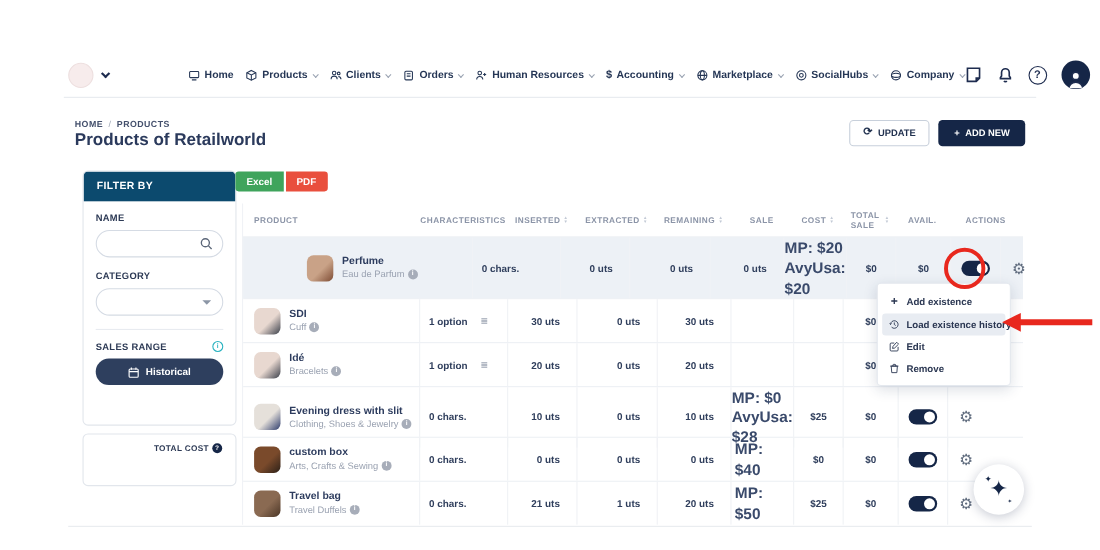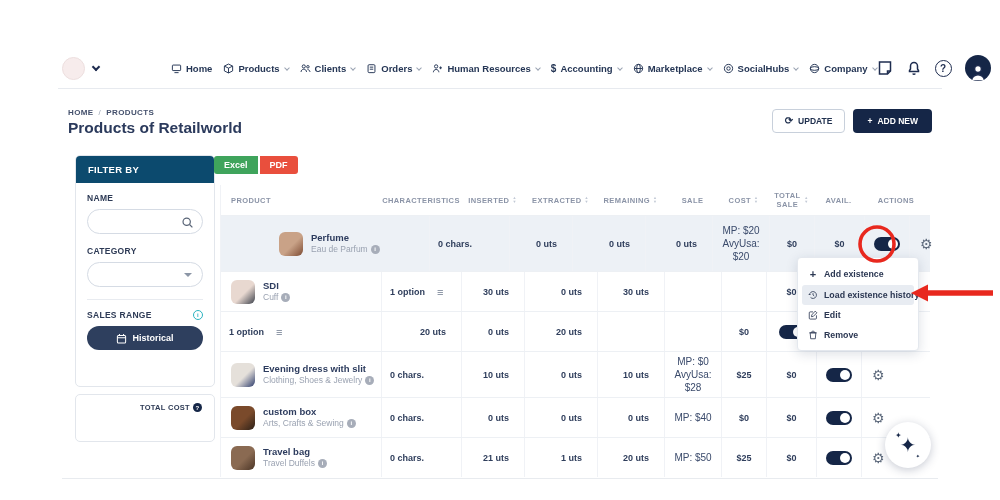--- a/index.html
+++ b/index.html
@@ -50,37 +50,37 @@
 
   
   .export-row { position:absolute; left:214px; top:156px; display:flex; gap:2px; }
   .btn-excel { background:#3fa45c; color:#fff; font-size:9px; font-weight:600; border:none; border-radius:3px 0 0 3px; padding:4px 10px; cursor:pointer; }
   .btn-pdf { background:#e94f3d; color:#fff; font-size:9px; font-weight:600; border:none; border-radius:0 3px 3px 0; padding:4px 10px; cursor:pointer; }
 
   
   .table { position:absolute; left:220px; top:185px; width:710px; border-left:1px solid #f0f2f6; }
   .trow { display:grid; grid-template-columns:160px 80px 63px 73px 67px 57px 45px 50px 45px 70px; align-items:center; }
   .thead { height:30px; font-size:7.5px; font-weight:700; color:#8b94a7; letter-spacing:.4px; }
-  .th { display:flex; align-items:center; justify-content:center; text-align:center; gap:3px; line-height:1.2; cursor:pointer; }
+  .th { display:flex; align-items:center; justify-content:center; gap:3px; line-height:1.2; cursor:pointer; }
   .th.left { justify-content:flex-start; padding-left:10px; }
   .sort { display:flex; flex-direction:column; font-size:4px; color:#c2c9d5; line-height:1.1; }
   .row { border-top:1px solid #edf0f4; }
   .row > div { height:100%; display:flex; align-items:center; }
   .row > div + div { border-left:1px solid #f0f2f6; }
   .h56 { height:56px;padding-left:48px; } .h40 { height:40px; } .h46 { height:46px; }
   .row.hl { background:#edf1f6; }
   .cell-prod { gap:8px; padding-left:10px; }
   .pimg { width:24px; height:24px; border-radius:6px; flex:none; }
   .pname { font-size:9.5px; font-weight:700; color:#2d3c5e; line-height:1.3; }
   .pcat { font-size:8.5px; color:#9aa2b1; display:flex; align-items:center; gap:3px; line-height:1.3;justify-content:center; }
   .i-dot { width:9px; height:9px; border-radius:50%; background:#a7adb9; color:#fff; font-size:6px; font-weight:700; display:inline-flex; align-items:center; justify-content:center; flex:none; }
   .cell-chars { padding-left:8px; font-size:9px; font-weight:600; color:#2f3e5c; gap:12px; }
   .opt-glyph { color:#707c90; font-size:11px; font-weight:400; }
   .cell-num { justify-content:flex-end; padding-right:15px; font-size:9px; font-weight:600; color:#2f3e5c; }
-  .cell-sale { justify-content:center; text-align:center; font-size:10px; font-weight:400; color:#3a4a6b; line-height:1.3; padding:0 3px; }
+  .cell-sale { justify-content:center; font-size:14px; font-weight:700; color:#3a4a6b; line-height:1.3; padding:0 3px; }
   .cell-money { justify-content:center; font-size:9px; font-weight:600; color:#2f3e5c; }
   .cell-avail { justify-content:center; }
   .toggle { width:26px; height:14px; background:var(--accent,#152647); border-radius:7px; position:relative; cursor:pointer; }
   .toggle::after { content:""; position:absolute; right:2px; top:2px; width:10px; height:10px; background:#fff; border-radius:50%; }
   .cell-actions { padding-left:10px; }
   .gear { font-size:14px; color:#5f6b7d; cursor:pointer; line-height:1; }
 
   
   .ctx-menu { position:absolute; left:797px; top:257px; width:122px; background:#fff; border:1px solid #e4e8ee; border-radius:4px; box-shadow:0 3px 12px rgba(30,44,79,.15); padding:5px 4px; z-index:5; }
   .ctx-item { display:flex; align-items:center; gap:6px; font-size:8.8px; font-weight:600; color:#2b3752; padding:5px 6px; border-radius:3px; cursor:pointer; white-space:nowrap; }
@@ -362,20 +362,30 @@
       <div class="cell-money">$0</div>
       <div class="cell-avail">
           <span class="toggle"></span>
         </div>
       <div class="cell-actions">
           <span class="gear">⚙</span>
         </div>
     </div>
 
     <div class="trow row h40">
+      <div class="cell-prod">
+          <span class="pimg" style="background: linear-gradient(135deg, rgb(232, 216, 208) 55%, rgb(58, 63, 74));"></span>
+          <span>
+            <div class="pname">Idé</div>
+            <div class="pcat">
+              <span>Bracelets</span>
+              <span class="i-dot">i</span>
+            </div>
+          </span>
+        </div>
       <div class="cell-chars">
           <span>1 option</span>
           <span class="opt-glyph">≡</span>
         </div>
       <div class="cell-num">20 uts</div>
       <div class="cell-num">0 uts</div>
       <div class="cell-num">20 uts</div>
       <div class="cell-sale"></div>
       <div class="cell-money"></div>
       <div class="cell-money">$0</div>

